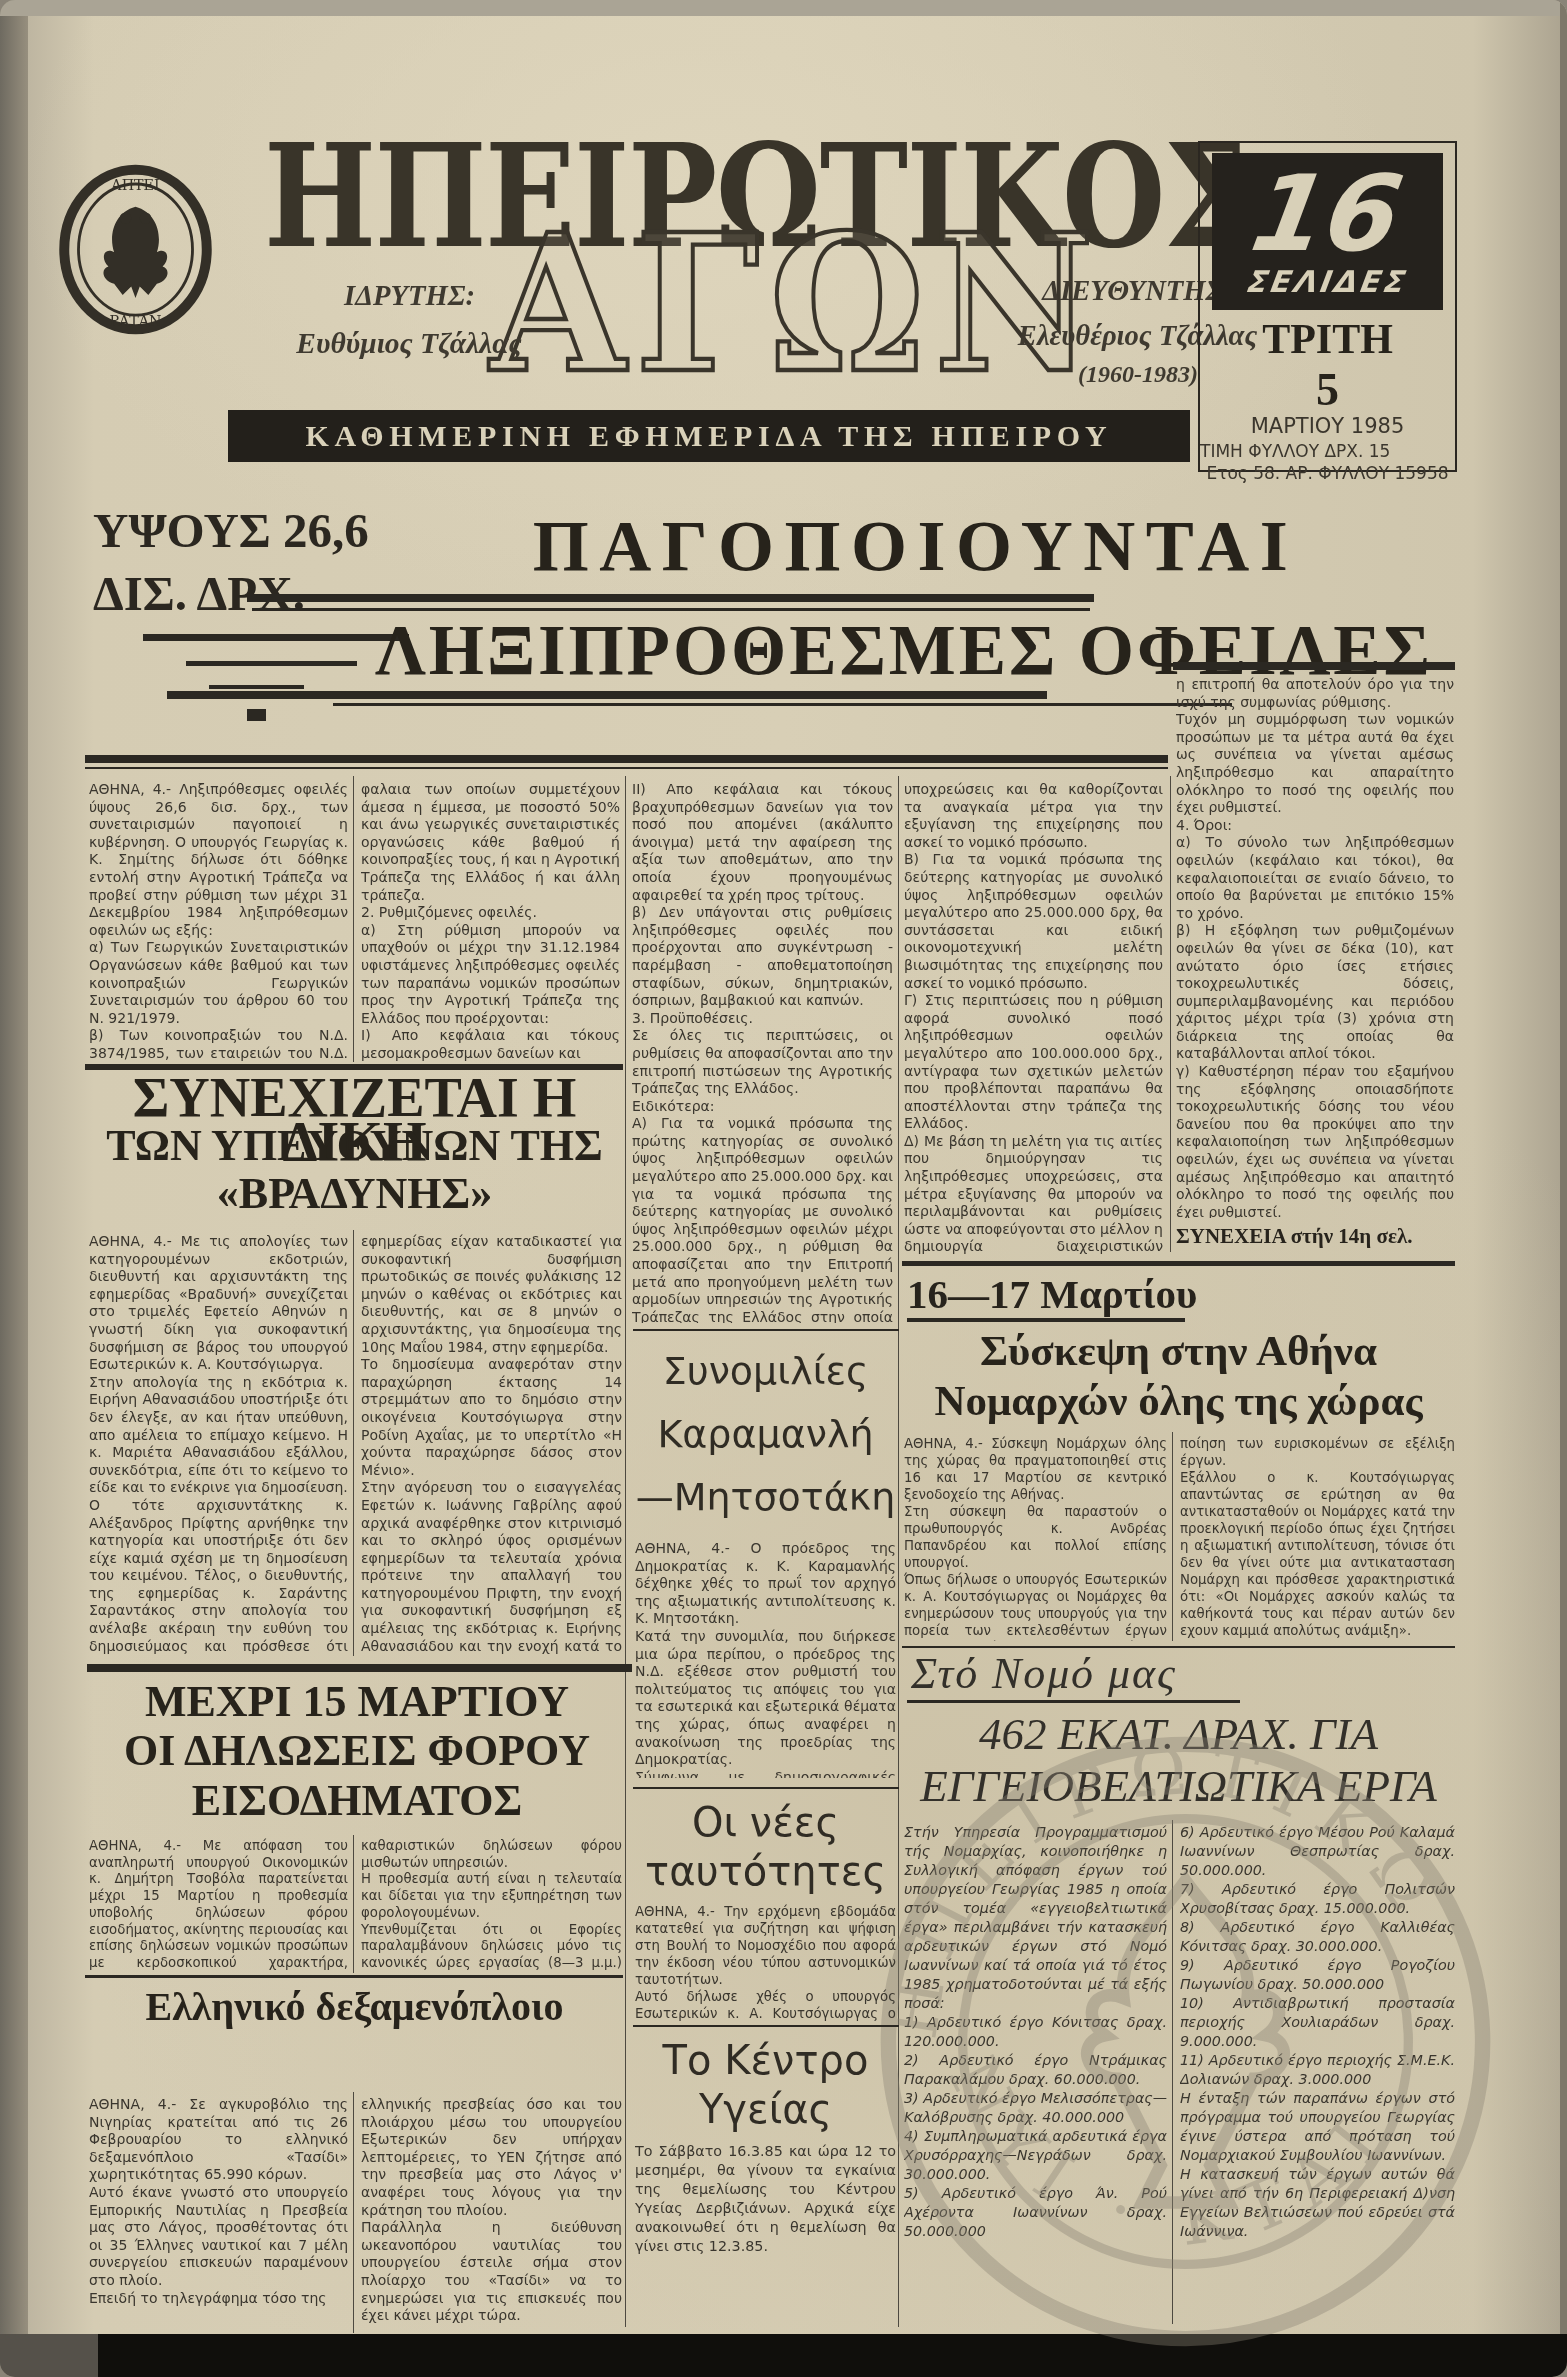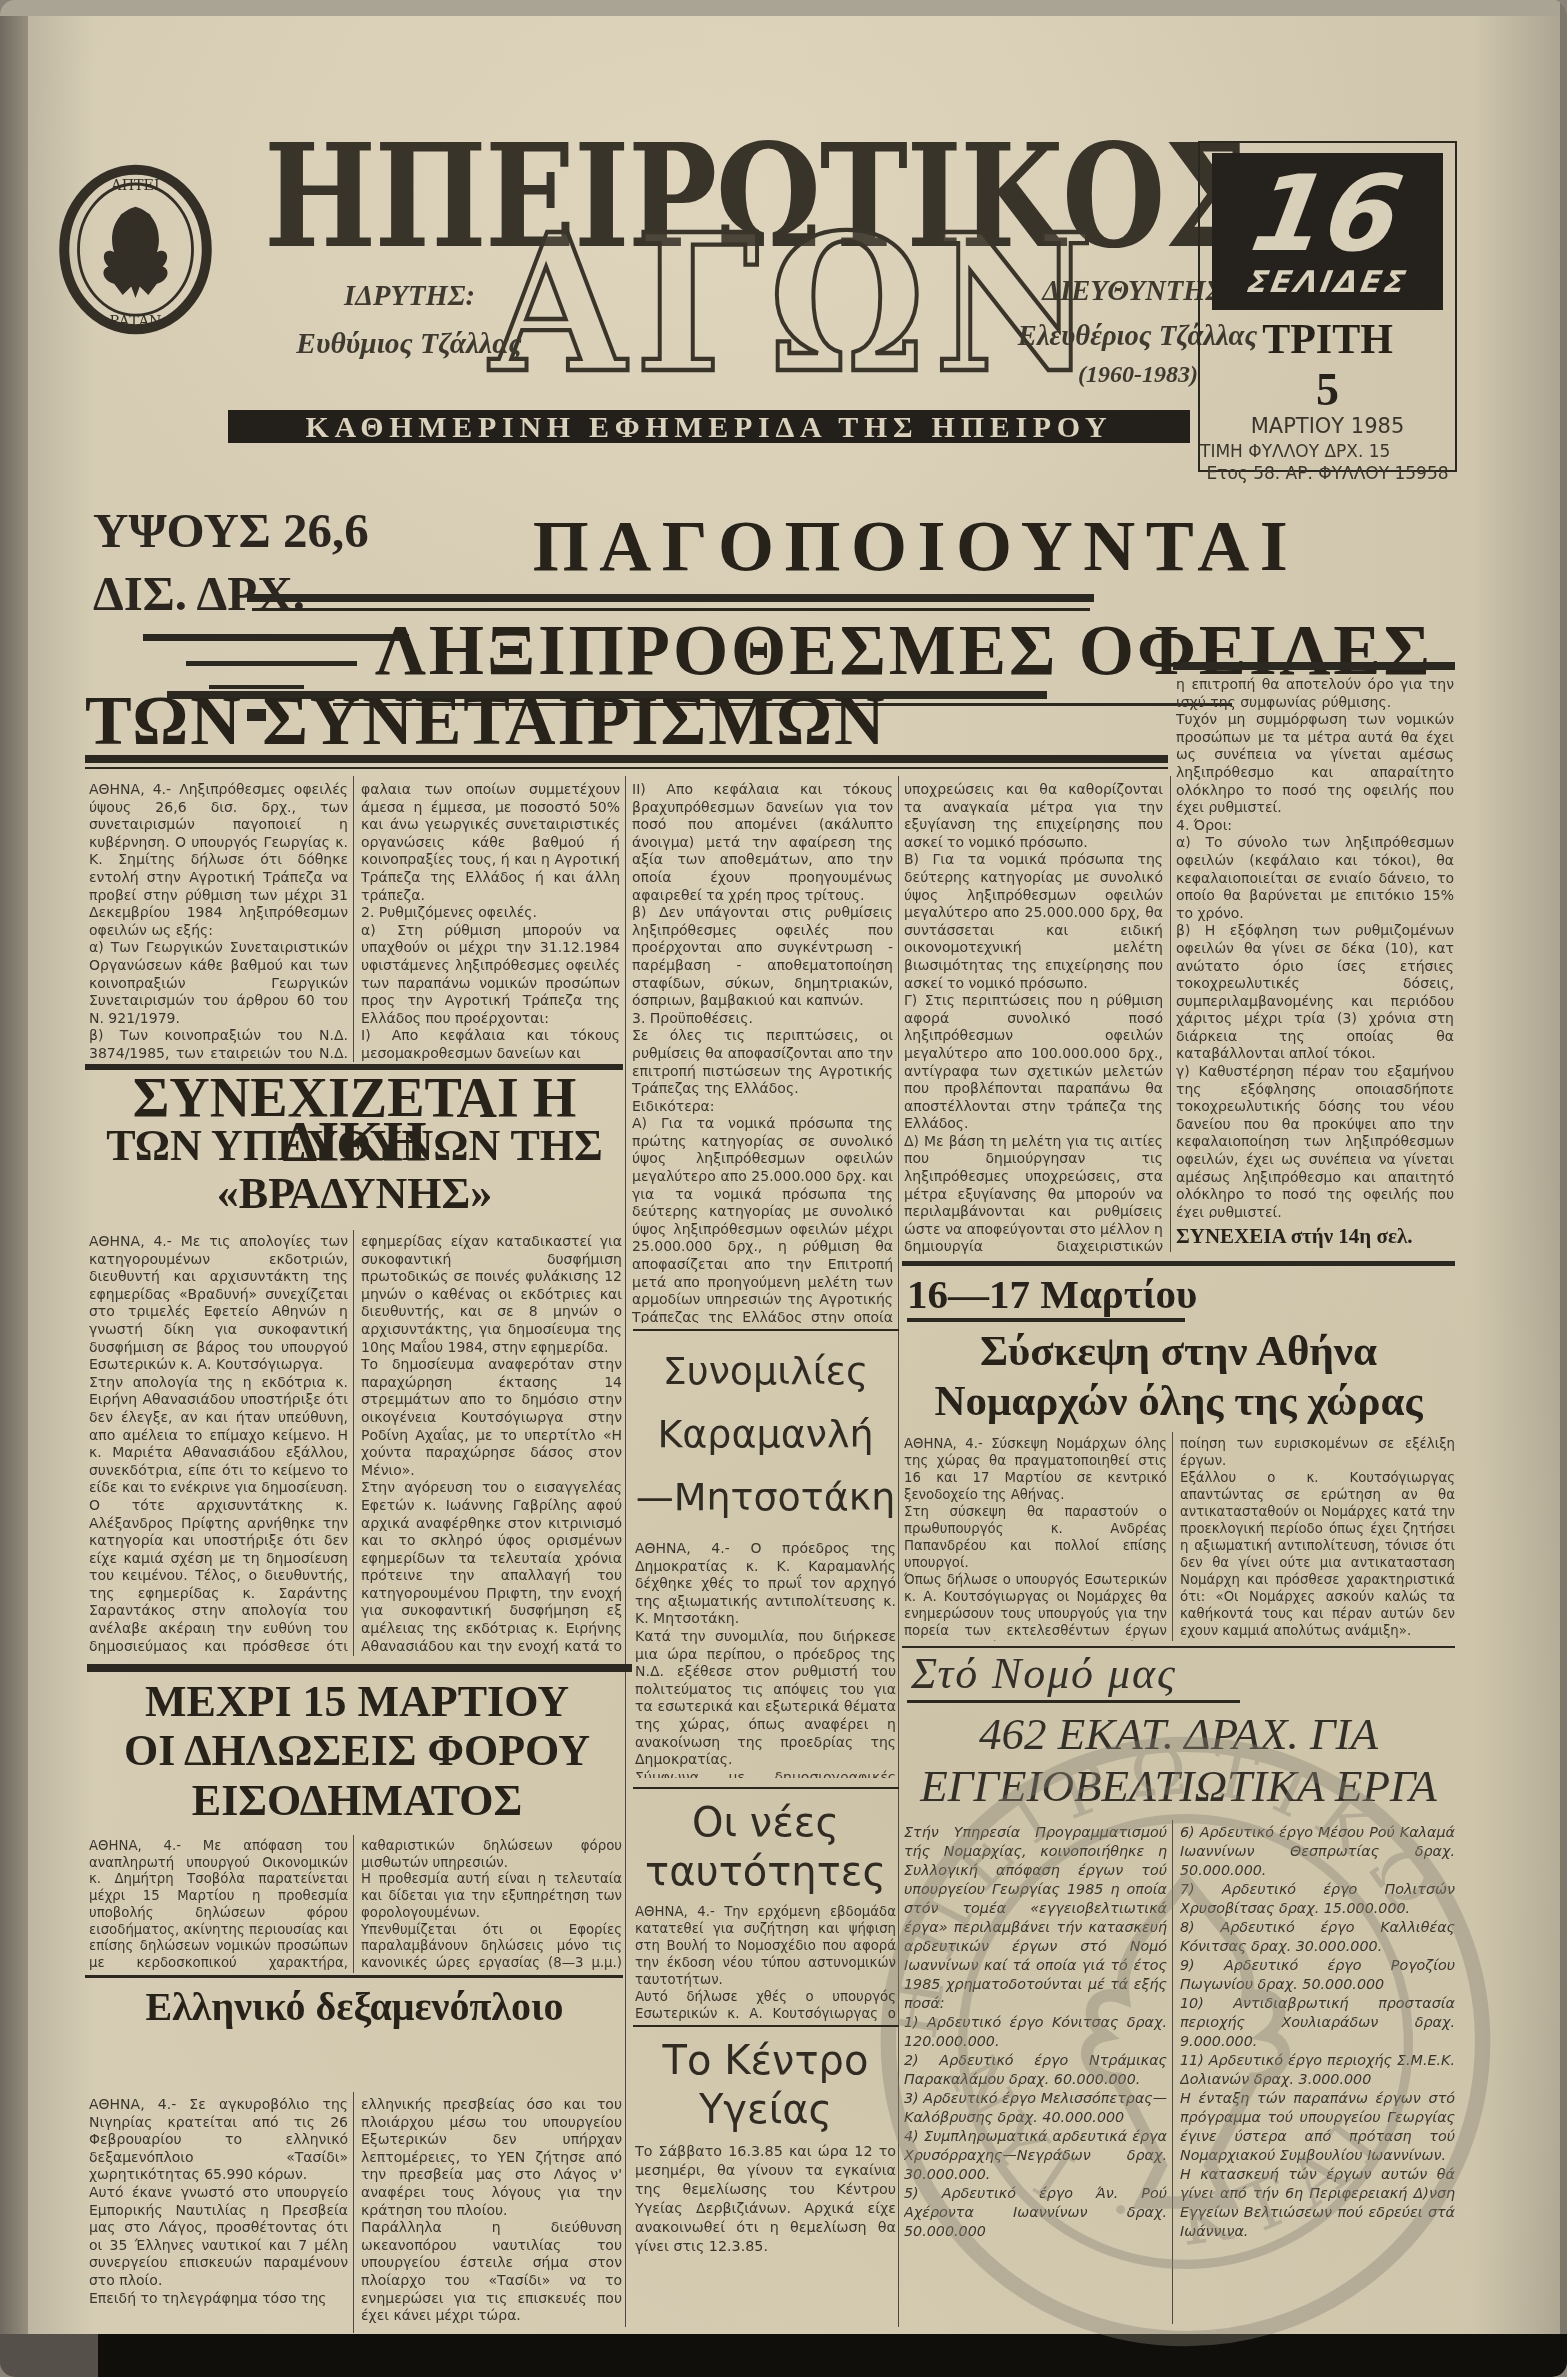--- a/index.html
+++ b/index.html
@@ -52,21 +52,21 @@
   <div class="abs masthead-title" style="left:264px;top:125px;">ΗΠΕΙΡΩΤΙΚΟΣ</div>
   <div class="abs agon" style="left:490px;top:209px;">ΑΓΩΝ</div>
 
   <div class="abs founder" style="left:257px;top:280px;width:305px;font-size:28.6px;">ΙΔΡΥΤΗΣ:</div>
   <div class="abs founder" style="left:209px;top:327px;width:400px;font-size:29.5px;">Ευθύμιος Τζάλλας</div>
 
   <div class="abs founder" style="left:971px;top:275px;width:333px;font-size:28.6px;">ΔΙΕΥΘΥΝΤΗΣ:</div>
   <div class="abs founder" style="left:947px;top:320px;width:381px;font-size:28.6px;">Ελευθέριος Τζάλλας</div>
   <div class="abs founder" style="left:995px;top:361px;width:286px;font-size:24px;">(1960-1983)</div>
 
-  <div class="abs banner" style="left:228px;top:410px;width:962px;height:33px;">ΚΑΘΗΜΕΡΙΝΗ ΕΦΗΜΕΡΙΔΑ ΤΗΣ ΗΠΕΙΡΟΥ</div>
+  <div class="abs banner" style="left:228px;top:410px;width:962px;height:52px;">ΚΑΘΗΜΕΡΙΝΗ ΕΦΗΜΕΡΙΔΑ ΤΗΣ ΗΠΕΙΡΟΥ</div>
 
   <div class="abs infobox" style="left:1198px;top:141px;width:255px;height:327px;">
     <div class="pagesbox" style="margin:9.5px auto 0;width:231px;height:157px;">
       <div style="font-size:105px;line-height:100px;font-weight:800;font-style:italic;transform:skewX(-10deg);">16</div>
       <div style="font-size:30px;font-weight:800;font-style:italic;letter-spacing:2.9px;transform:skewX(-10deg);">ΣΕΛΙΔΕΣ</div>
     </div>
     <div class="serif hl" style="font-size:42px;line-height:51px;margin-top:4.8px;">ΤΡΙΤΗ</div>
     <div class="serif hl" style="font-size:46px;line-height:49px;">5</div>
     <div style="font-size:21px;text-align:center;color:#3b362d;">ΜΑΡΤΙΟΥ 1985</div>
     <div style="font-size:17px;text-align:left;color:#3b362d;margin-top:2.9px;">ΤΙΜΗ ΦΥΛΛΟΥ ΔΡΧ. 15</div>
@@ -79,21 +79,20 @@
   <div class="abs rule" style="left:186px;top:661px;width:171px;height:4.8px;"></div>
   <div class="abs rule" style="left:209px;top:685px;width:95px;height:3.8px;"></div>
   <div class="abs rule" style="left:247px;top:709px;width:19px;height:12.4px;"></div>
 
   <div class="abs serif hl" style="left:516px;top:508px;width:799px;font-size:72px;line-height:76px;letter-spacing:10.5px;">ΠΑΓΟΠΟΙΟΥΝΤΑΙ</div>
   <div class="abs rule" style="left:247px;top:594px;width:847px;height:7.6px;"></div>
   <div class="abs rule" style="left:252px;top:608px;width:838px;height:3.3px;"></div>
   <div class="abs serif hl" style="left:352px;top:613px;width:1104px;font-size:71px;line-height:75px;letter-spacing:2.9px;">ΛΗΞΙΠΡΟΘΕΣΜΕΣ ΟΦΕΙΛΕΣ</div>
   <div class="abs rule" style="left:167px;top:691px;width:880px;height:7.6px;"></div>
   <div class="abs rule" style="left:333px;top:703px;width:899px;height:2.9px;"></div>
-  <div class="abs serif hl" style="left:85px;top:684px;width:857px;font-size:70px;line-height:74px;letter-spacing:1.9px;white-space:nowrap;text-align:left;">ΤΩΝ ΣΥΝΕΤΑΙΡΙΣΜΩΝ</div>
 
   <div class="abs rule" style="left:85px;top:755px;width:1083px;height:7.6px;"></div>
   <div class="abs rule" style="left:85px;top:767px;width:1083px;height:1.9px;"></div>
   <div class="abs rule" style="left:1173px;top:662px;width:282px;height:7.6px;"></div>
 
   <div class="abs body-text" style="left:89px;top:781px;width:259px;height:282px;">ΑΘΗΝΑ, 4.- Ληξιπρόθεσμες οφειλές ύψους 26,6 δισ. δρχ., των συνεταιρισμών παγοποιεί η κυβέρνηση. Ο υπουργός Γεωργίας κ. Κ. Σημίτης δήλωσε ότι δόθηκε εντολή στην Αγροτική Τράπεζα να προβεί στην ρύθμιση των μέχρι 31 Δεκεμβρίου 1984 ληξιπρόθεσμων οφειλών ως εξής:
 α) Των Γεωργικών Συνεταιριστικών Οργανώσεων κάθε βαθμού και των κοινοπραξιών Γεωργικών Συνεταιρισμών του άρθρου 60 του Ν. 921/1979.
 β) Των κοινοπραξιών του Ν.Δ. 3874/1985, των εταιρειών του Ν.Δ. 4087/1960, και των εταιριών στα κε-</div>
   <div class="abs body-text" style="left:361px;top:781px;width:259px;height:282px;">φαλαια των οποίων συμμετέχουν άμεσα η έμμεσα, με ποσοστό 50% και άνω γεωργικές συνεταιριστικές οργανώσεις κάθε βαθμού ή κοινοπραξίες τους, ή και η Αγροτική Τράπεζα της Ελλάδος ή και άλλη τράπεζα.
 2. Ρυθμιζόμενες οφειλές.

